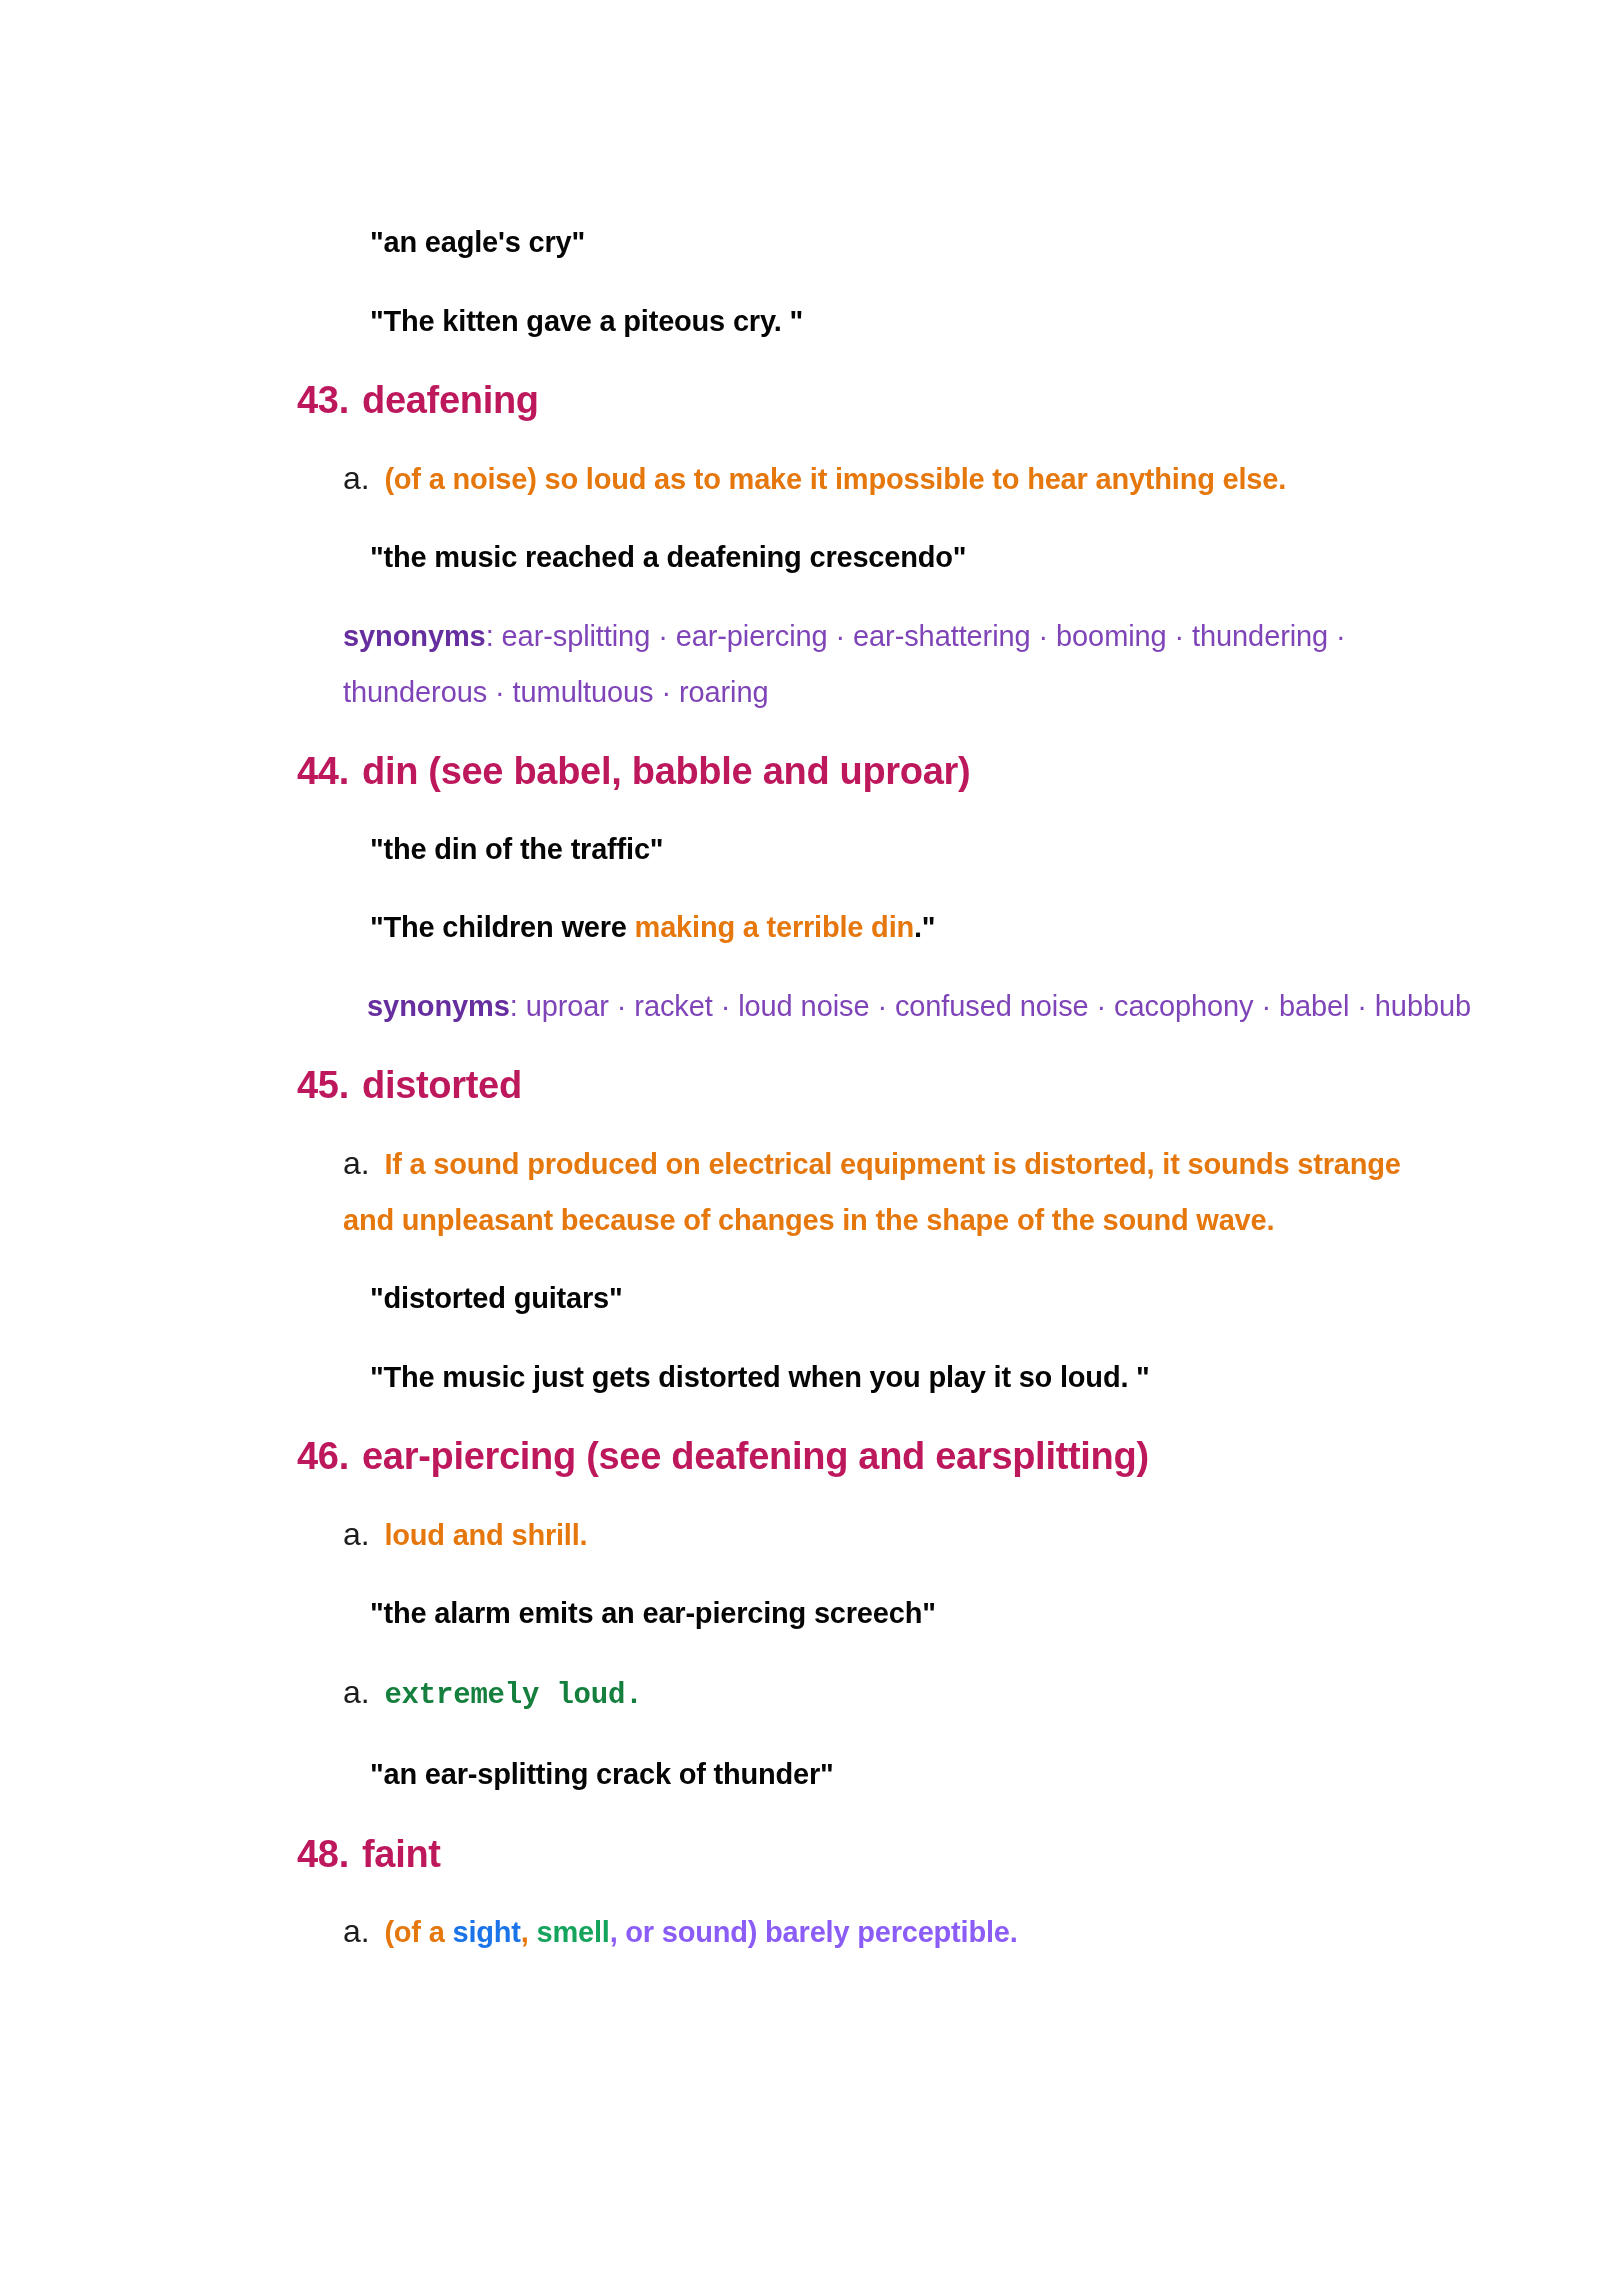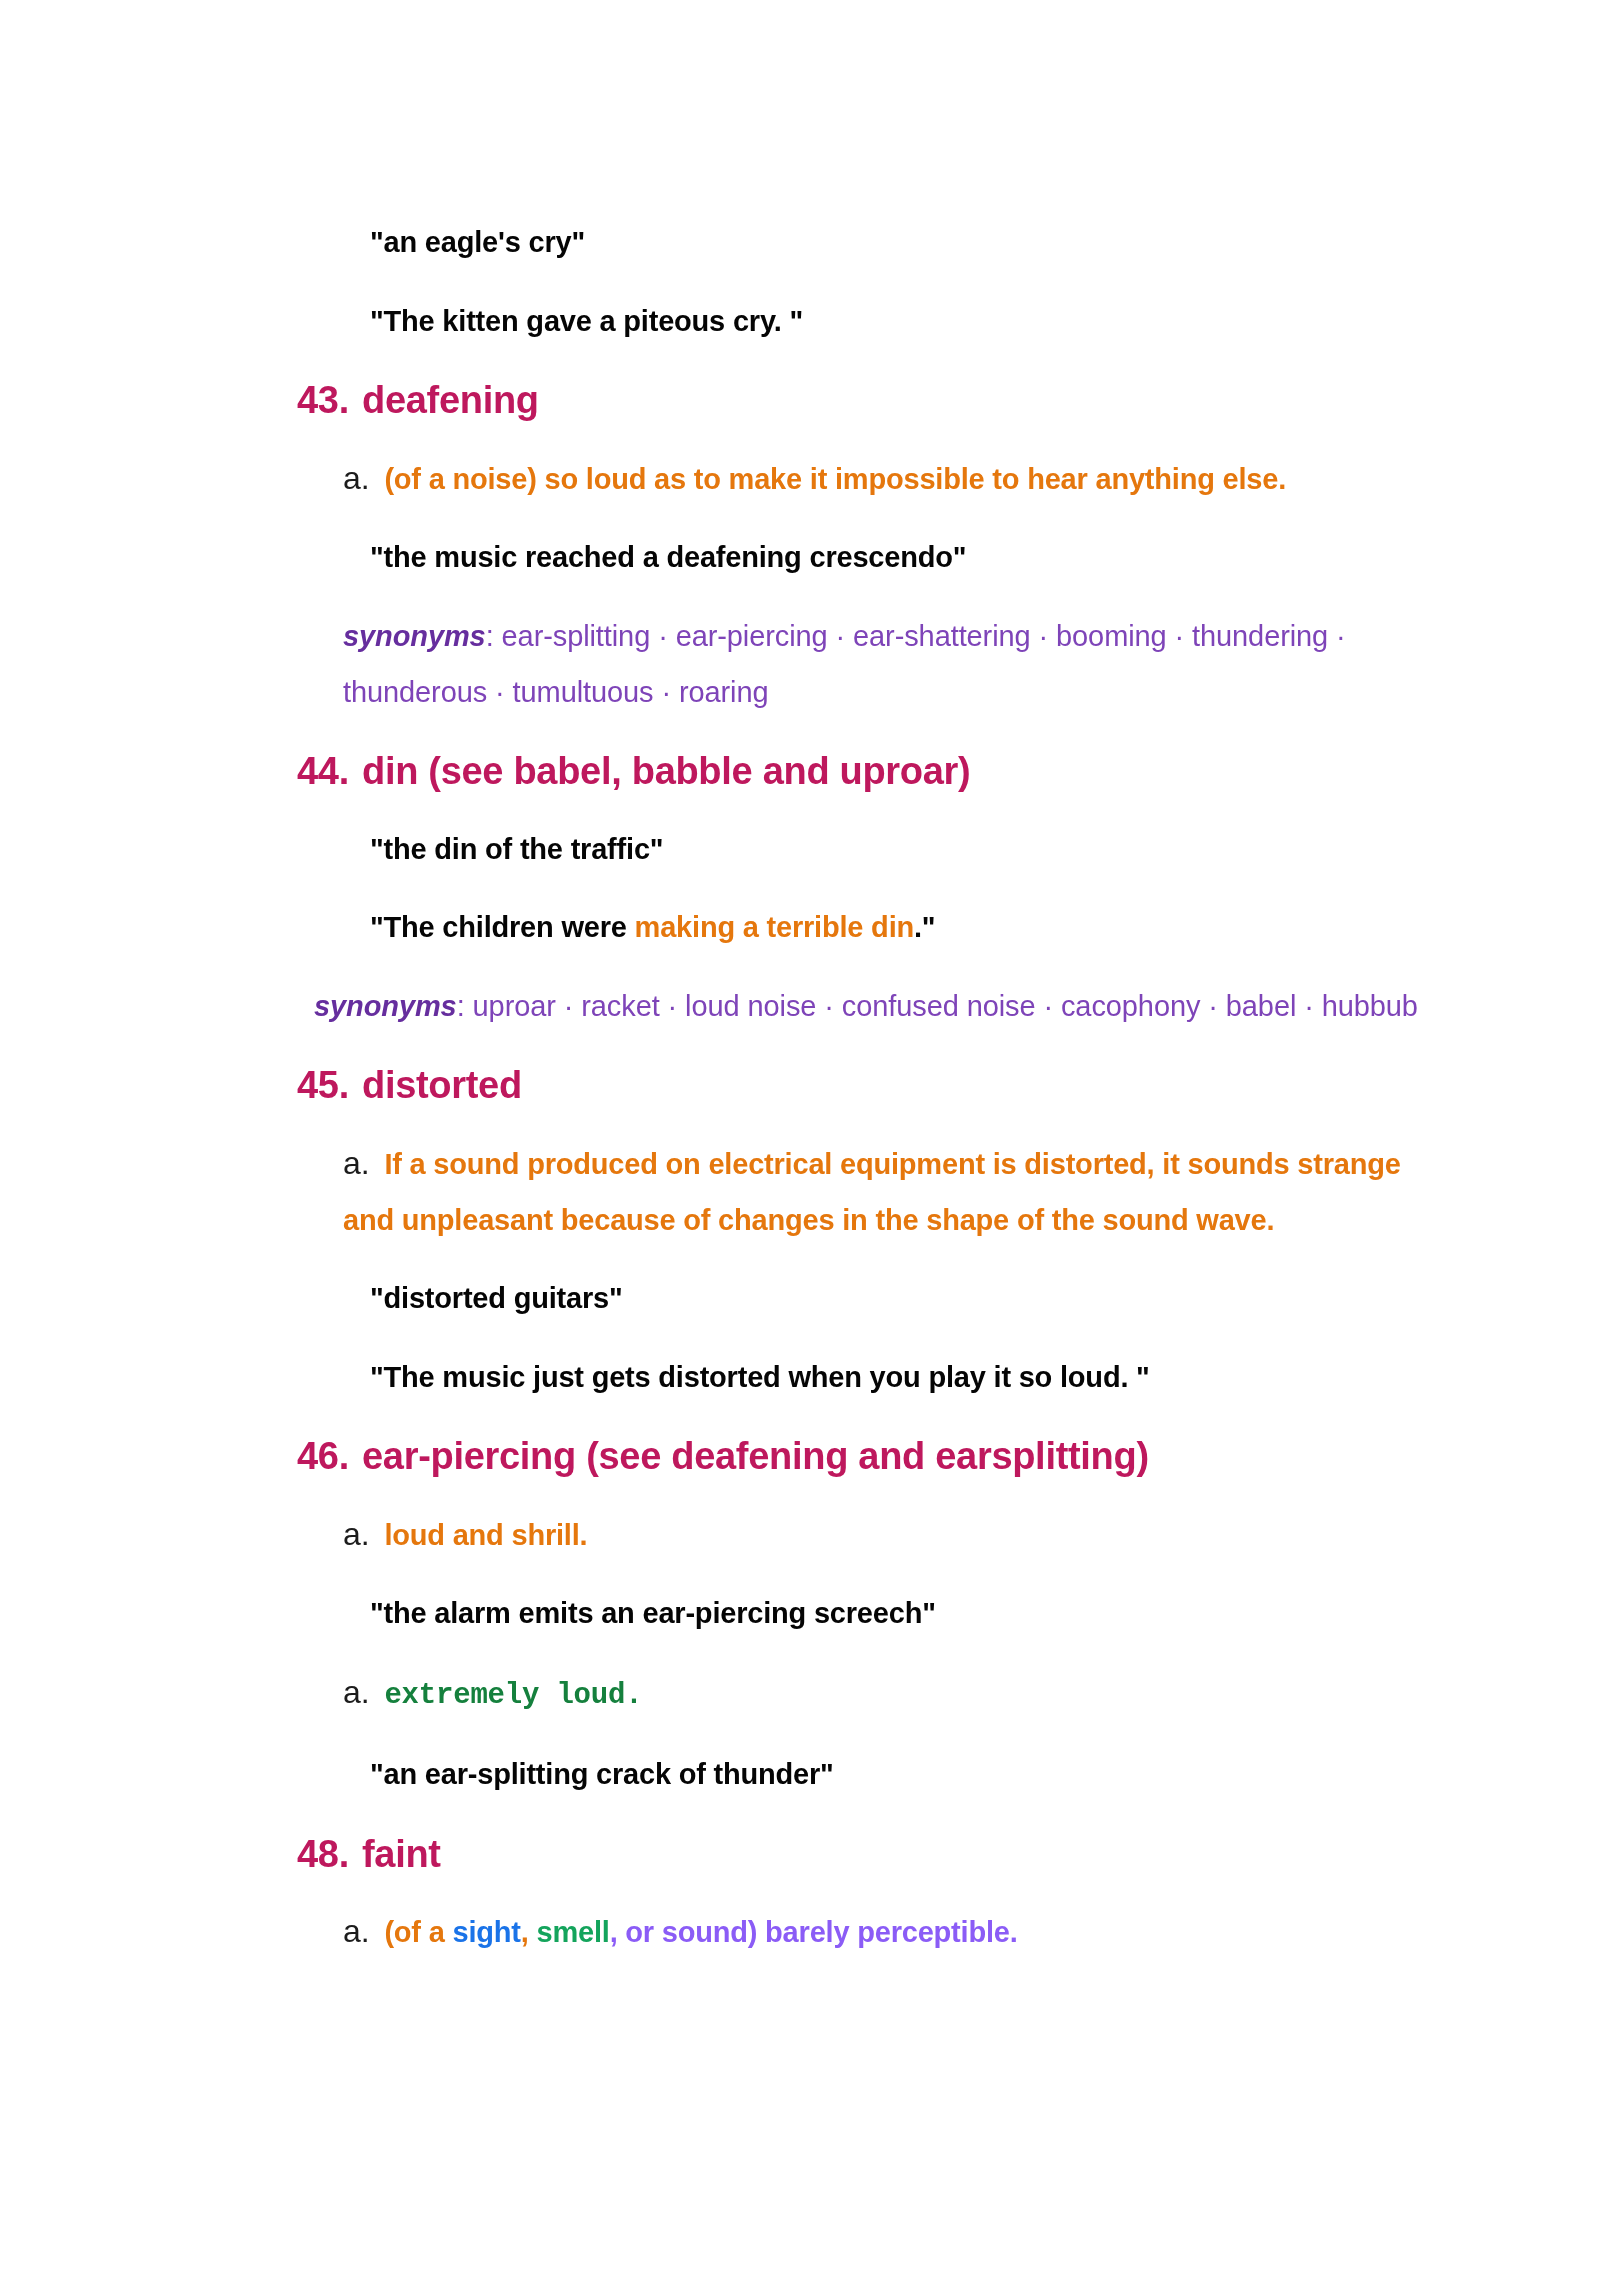--- a/index.html
+++ b/index.html
@@ -62,21 +62,21 @@
   }
   .syn {
     margin-left: 343px;
     font-size: 29px;
     font-weight: 400;
     line-height: 56px;
     letter-spacing: -0.1px;
     max-width: 1157px;
   }
   .syn-wide { margin-left: 314px; }
-  .syn-label { font-weight: 700; font-style: italic; }
+  .syn-label { font-weight: 700; }
 </style>
 </head>
 <body>
 
 <div class="page">
 
   <p class="quote">"an eagle's cry"</p>
   <p class="quote">"The kitten gave a piteous cry. "</p>
 
   <p class="heading">
@@ -91,21 +91,21 @@
     <span>thunderous · tumultuous · roaring</span>
   </p>
 
   <p class="heading">
     <span class="entry-number">44.</span><span>din (see babel, babble and uproar)</span>
   </p>
   <p class="quote">"the din of the traffic"</p>
   <p class="quote">
     <span>"The children were </span><span style="color: rgb(229, 119, 13);">making a terrible din</span><span>."</span>
   </p>
-  <p class="syn syn-wide" style="color: rgb(126, 68, 184);">
+  <p class="syn syn-wide" style="color: rgb(126, 68, 184); text-align: right;">
     <span class="syn-label" style="color: rgb(102, 46, 158);">synonyms</span><span>: </span><span>uproar · racket · loud noise · confused noise · cacophony · babel · hubbub</span>
   </p>
 
   <p class="heading">
     <span class="entry-number">45.</span><span>distorted</span>
   </p>
   <p class="sense">
     <span class="marker">a.</span><span style="color: rgb(229, 119, 13);">If a sound produced on electrical equipment is distorted, it sounds strange</span><br>
     <span style="color: rgb(229, 119, 13);">and unpleasant because of changes in the shape of the sound wave.</span>
   </p>

